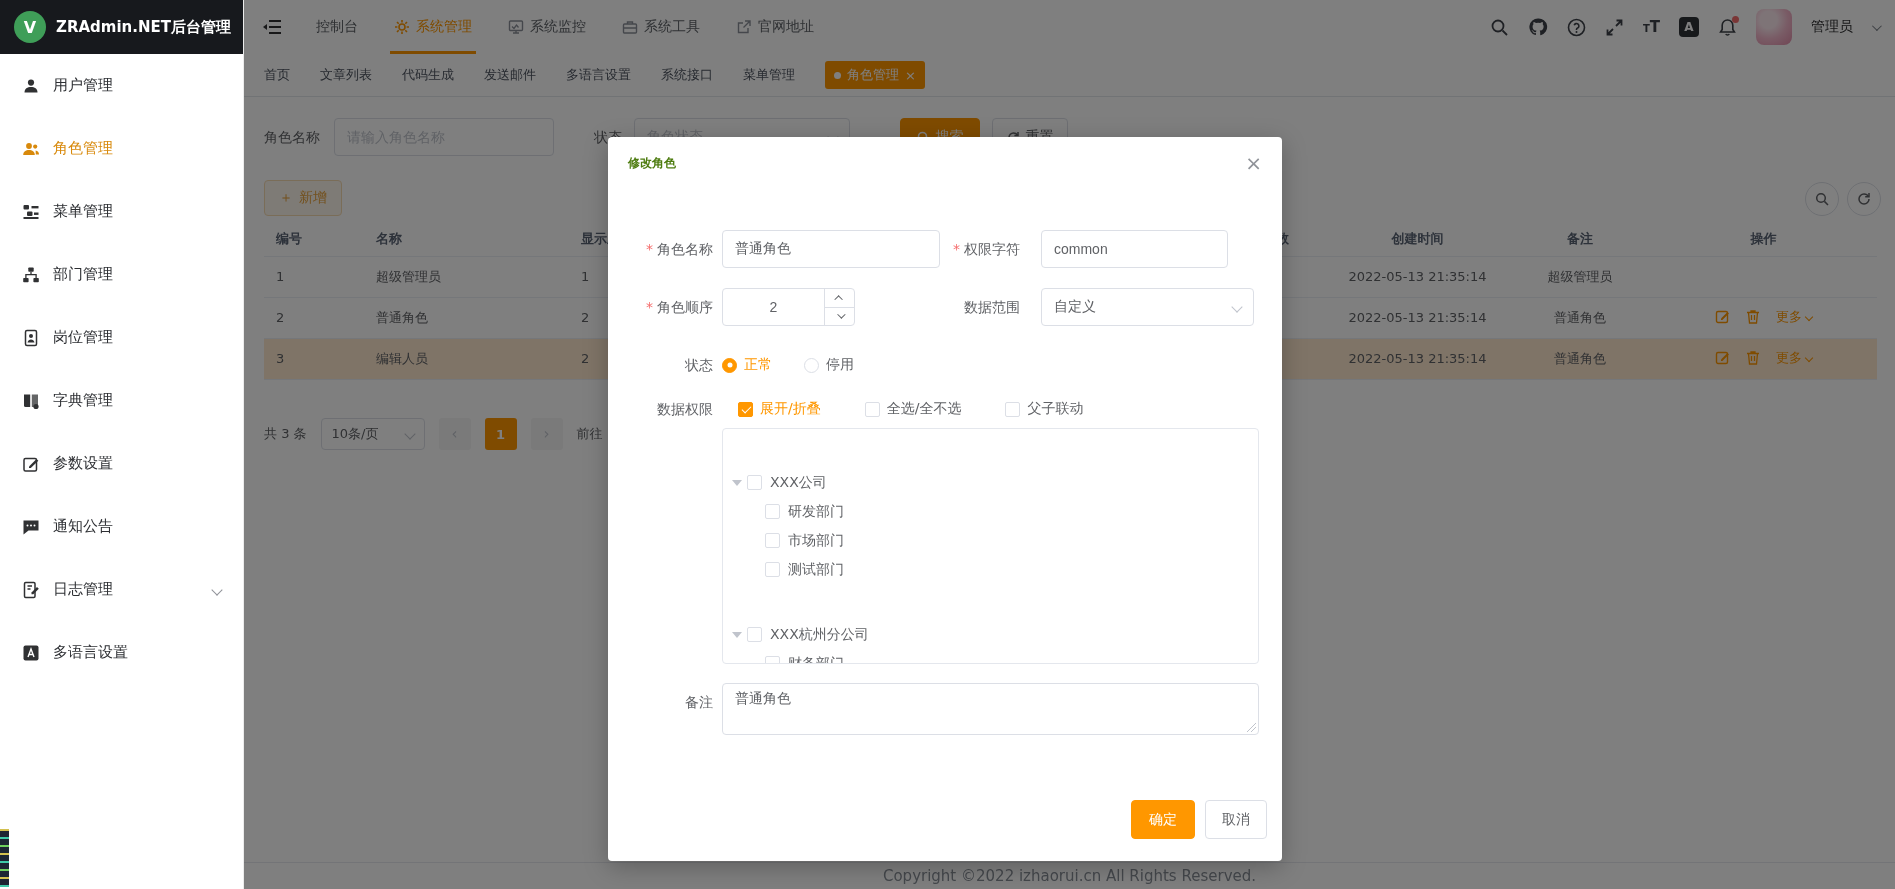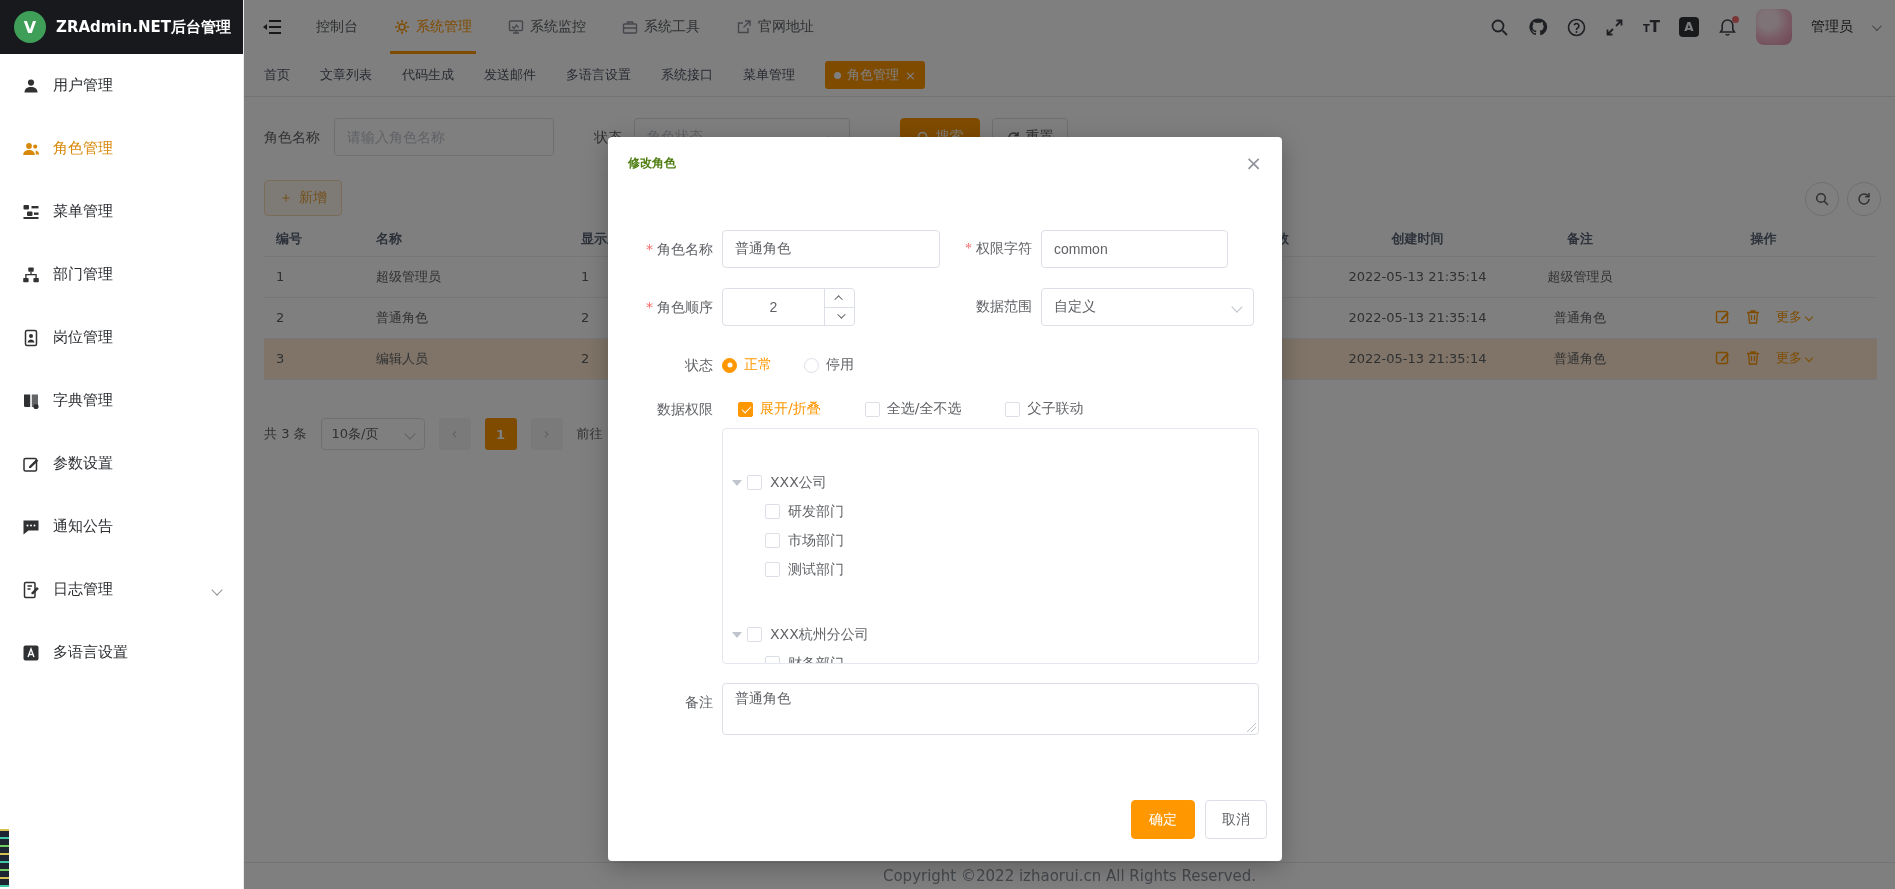--- a/index.html
+++ b/index.html
@@ -87,21 +87,21 @@
 
   
   .fps{position:absolute;left:0;bottom:2px;width:9px;height:58px;z-index:70;background:#1d2533;
        background-image:repeating-linear-gradient(to bottom,#d3c04f 0 2px,transparent 2px 8px,#3fc9a7 8px 10px,transparent 10px 16px,#6fcf5e 16px 18px,transparent 18px 24px);}
 
   
   .modal{position:absolute;left:608px;top:137px;width:674px;height:724px;background:#fff;border-radius:4px;box-shadow:0 6px 24px rgba(0,0,0,.25);z-index:80;}
   .m-title{position:absolute;left:20px;top:18px;font-size:12px;font-weight:bold;color:#4d7c0f;}
   .m-close{position:absolute;right:20px;top:16px;font-size:20px;color:#909399;cursor:pointer;line-height:1;}
   .mlbl{position:absolute;left:0;width:105px;text-align:right;font-size:14px;color:#606266;line-height:38px;white-space:nowrap;}
-  .mlbl2{left:318px;width:106px;font-family:Liberation Serif, serif;}
+  .mlbl2{left:306px;width:106px;}
   .star{color:var(--status-red);margin-right:4px;font-style:normal;}
   .minp{position:absolute;height:38px;border:1px solid #dcdfe6;border-radius:4px;font-size:14px;color:#606266;padding:0 12px;outline:none;background:#fff;}
   .mrow{position:absolute;left:0;right:0;height:40px;}
   .num-box{position:absolute;left:114px;width:133px;height:38px;border:1px solid #dcdfe6;border-radius:4px;background:#fff;}
   .num-box input{position:absolute;inset:0;border:none;outline:none;text-align:center;font-size:14px;color:#606266;padding-right:30px;background:transparent;}
   .spin{position:absolute;right:0;top:0;bottom:0;width:30px;border-left:1px solid #dcdfe6;display:flex;flex-direction:column;}
   .spin span{flex:1;display:flex;align-items:center;justify-content:center;cursor:pointer;}
   .spin span:first-child{border-bottom:1px solid #dcdfe6;}
   .spin .chev{width:6px;height:6px;border-color:#606266;}
   .chev-up{transform:rotate(-135deg) translateY(-2px);}

